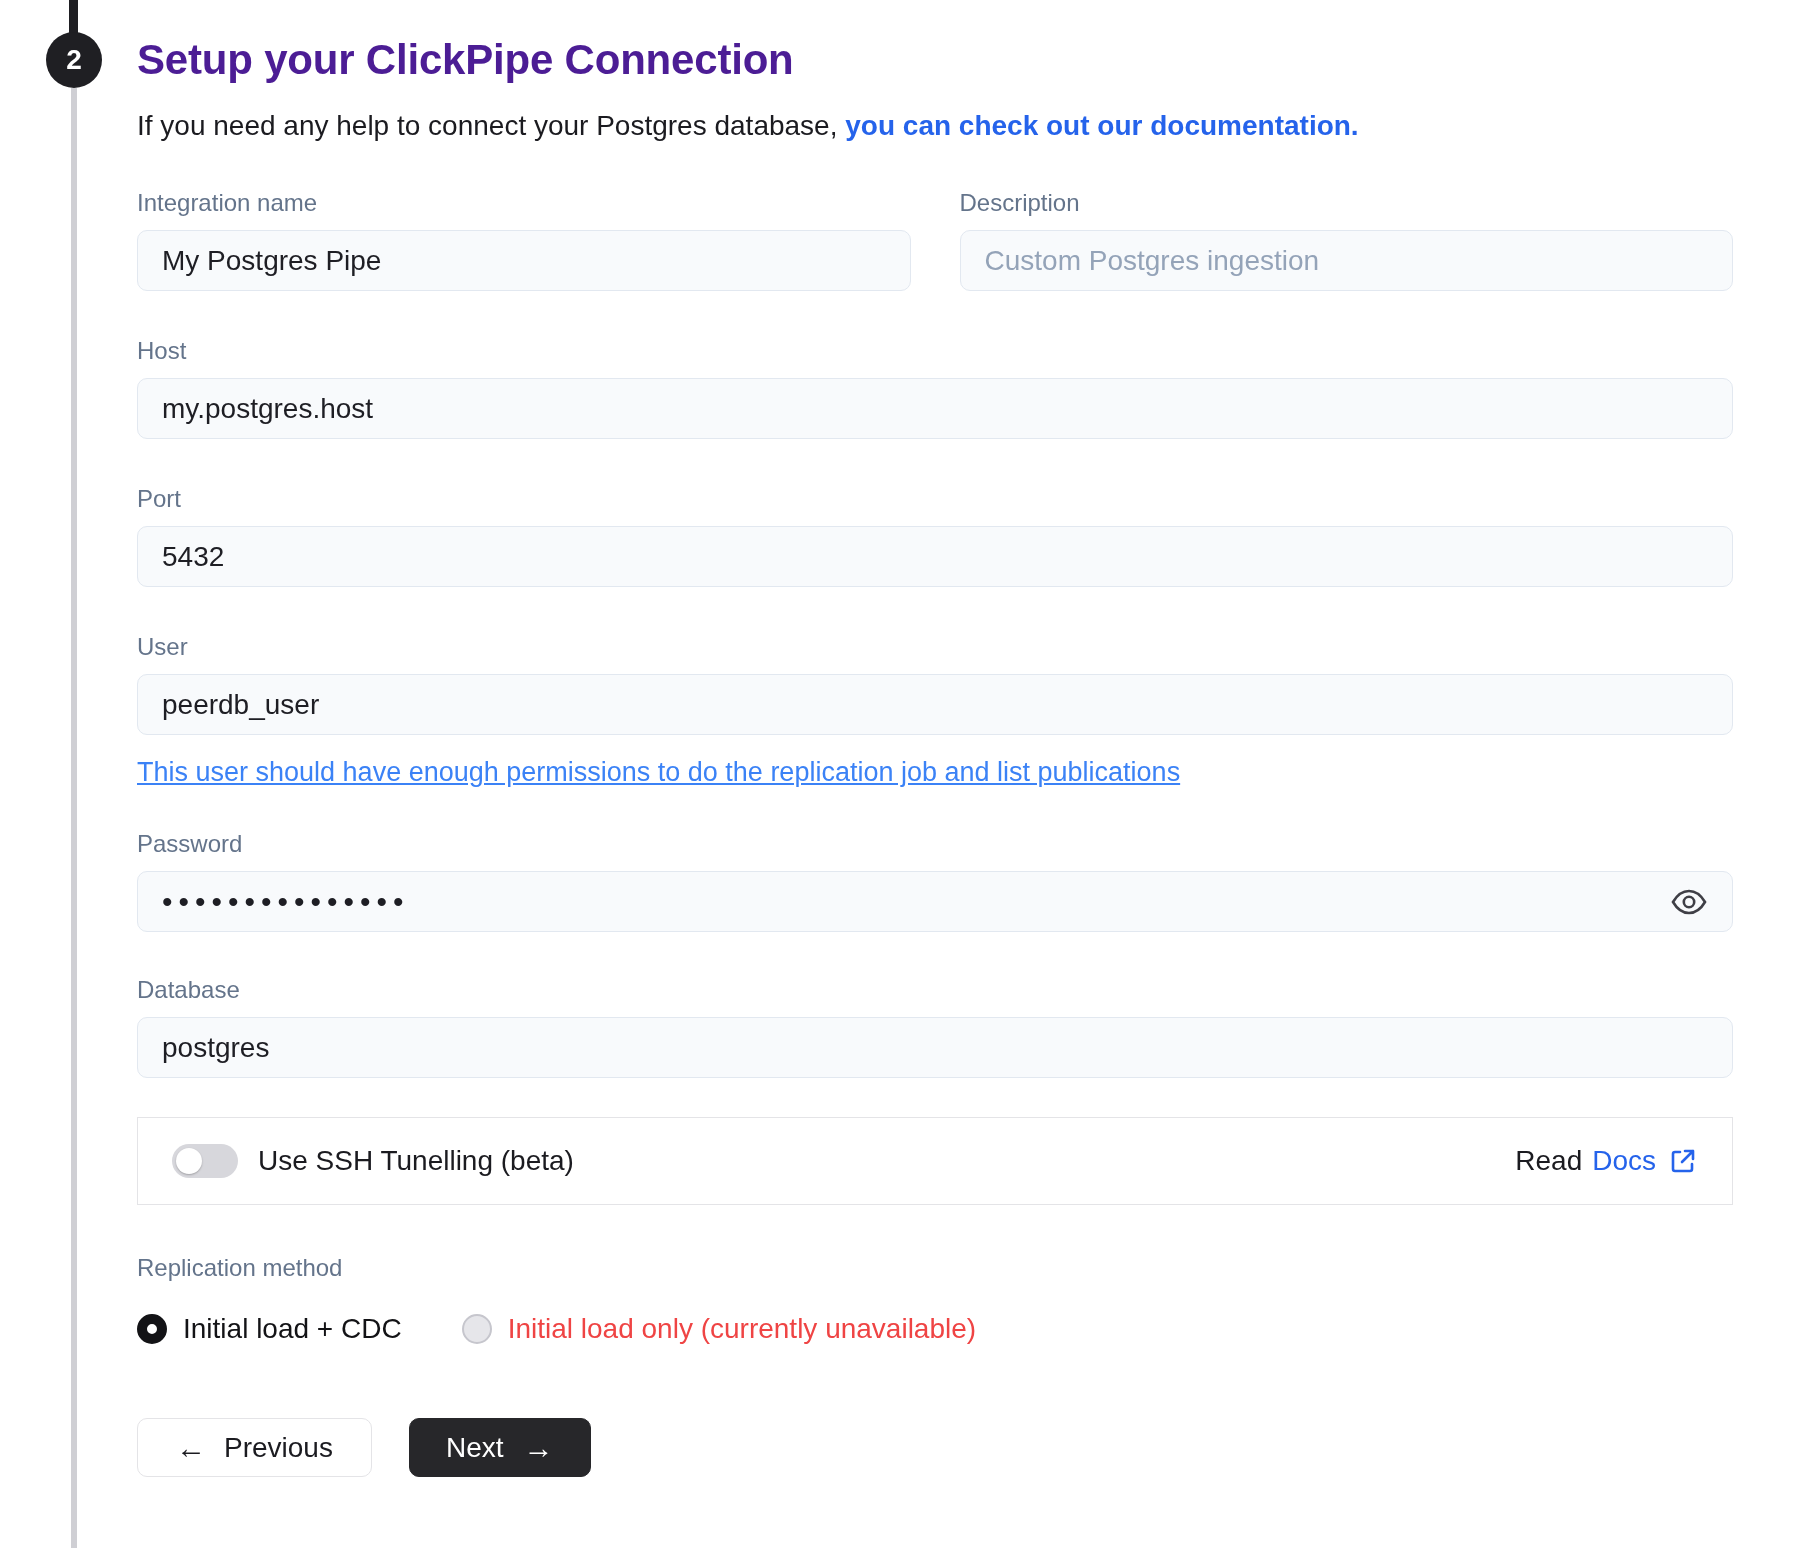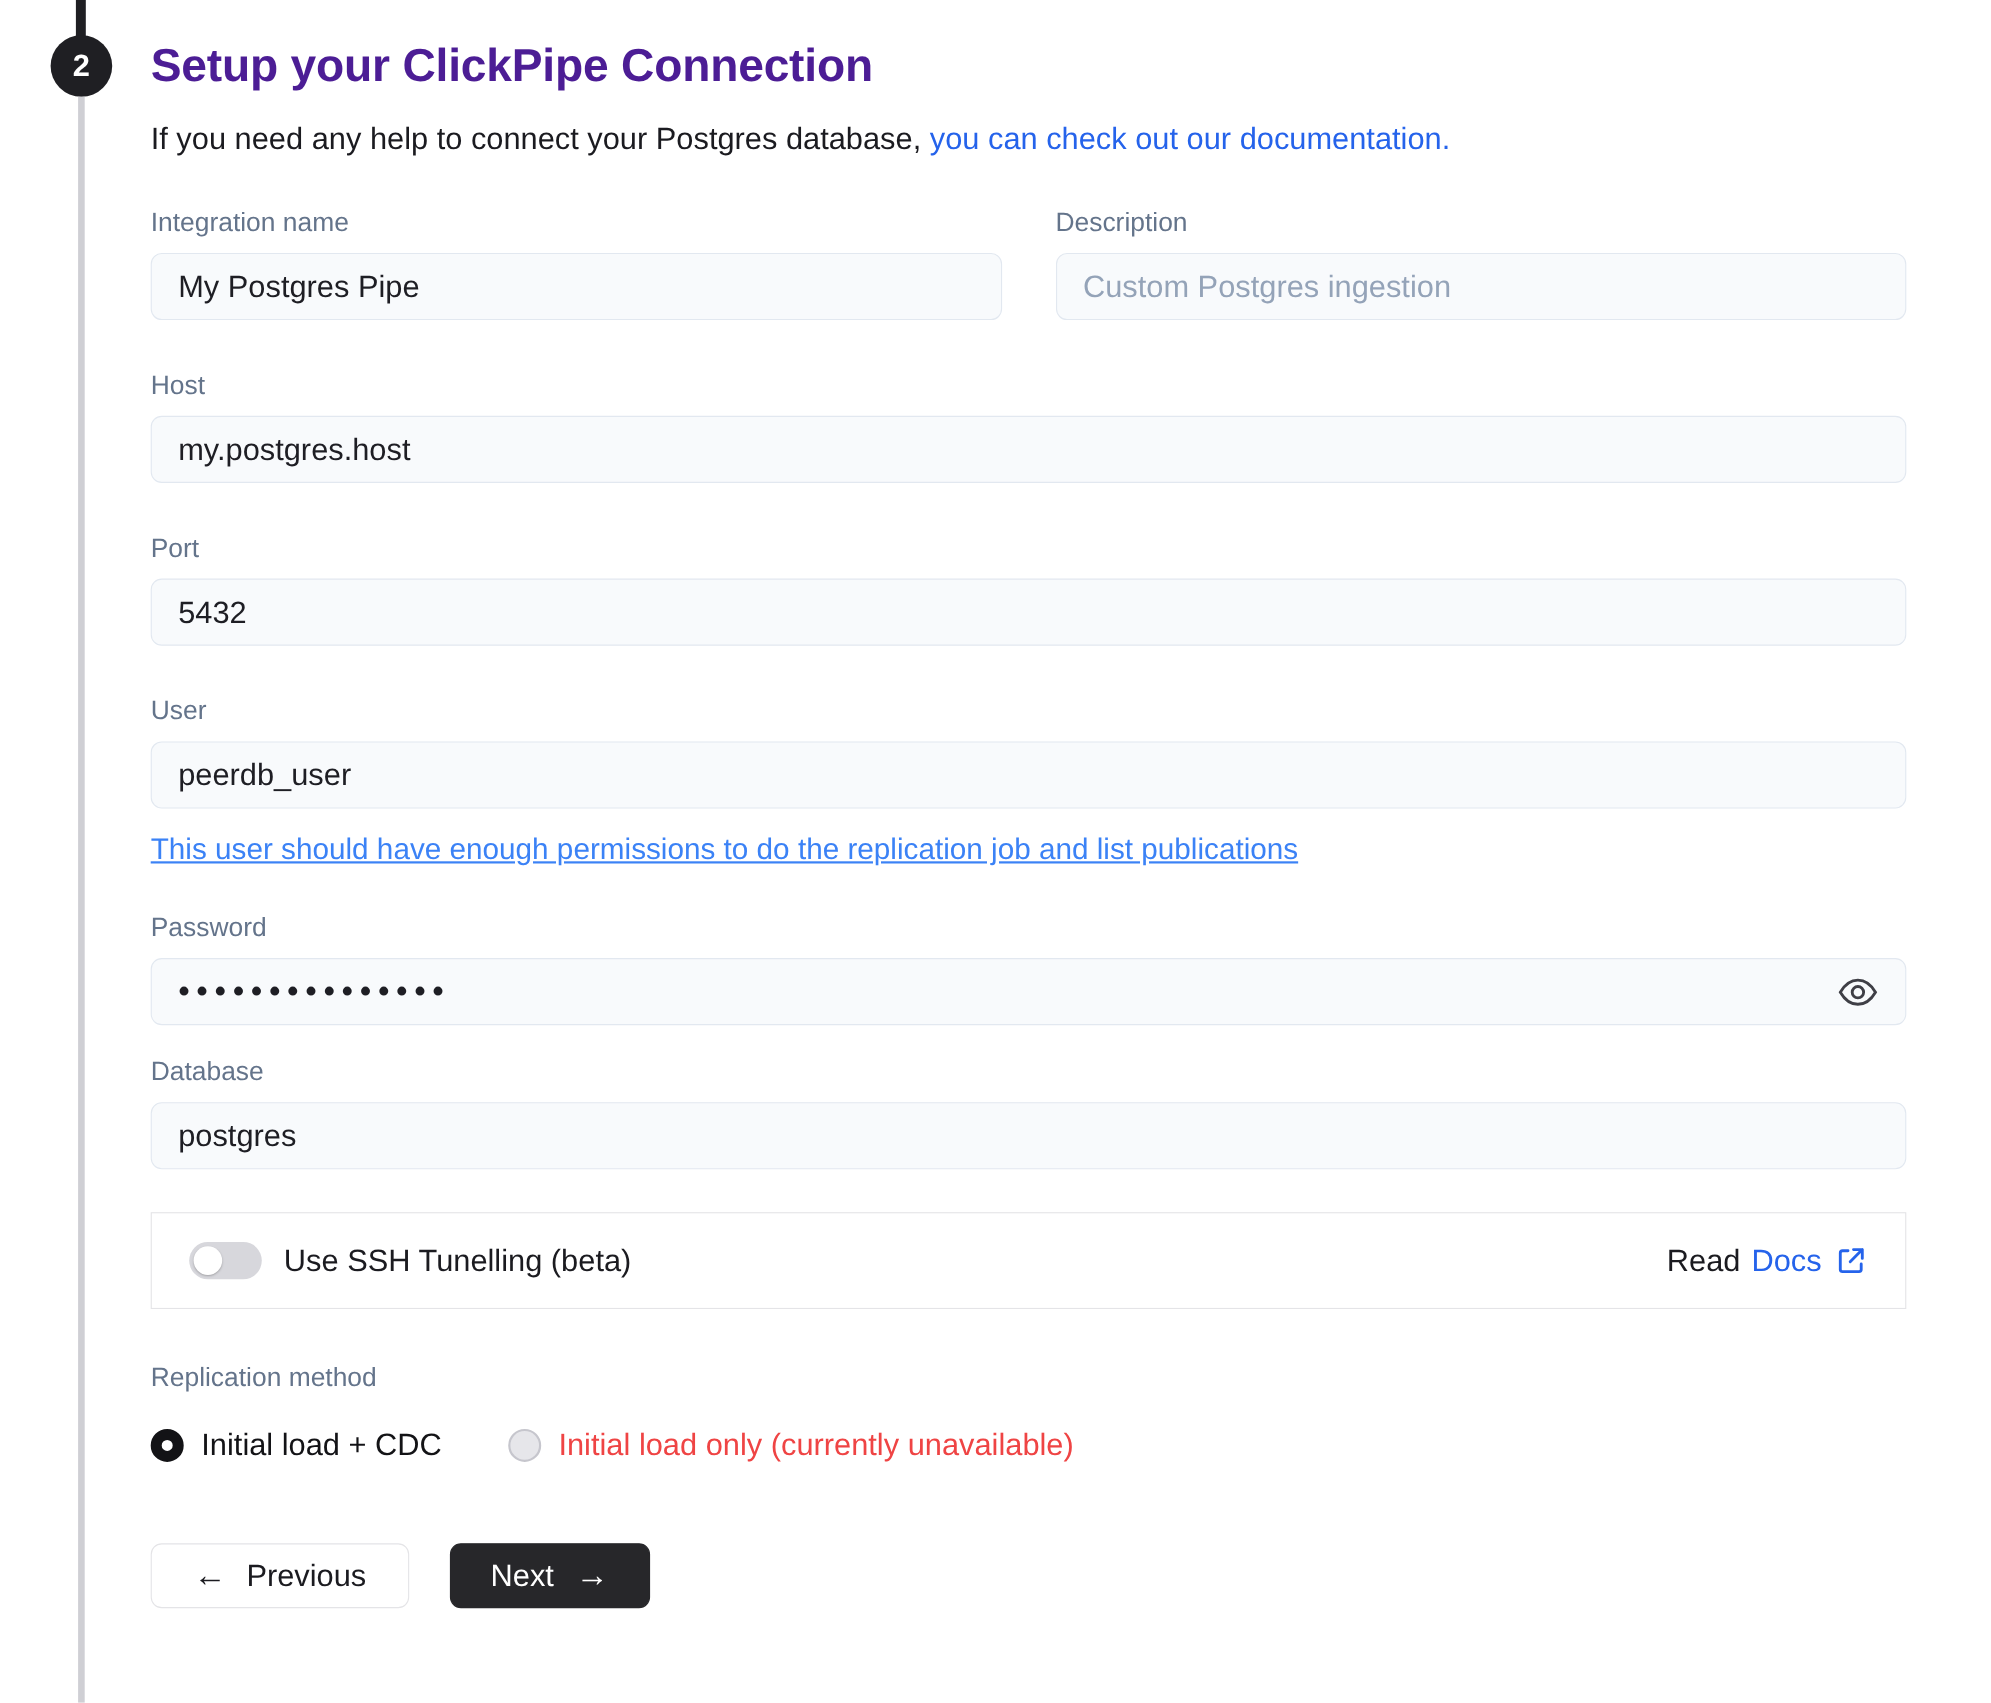--- a/index.html
+++ b/index.html
@@ -13,35 +13,35 @@
     position: absolute; left: 46px; top: 32px; width: 56px; height: 56px;
     background: #1f1f23; border-radius: 50%;
     display: flex; align-items: center; justify-content: center;
     color: #fff; font-size: 28px; font-weight: 700;
   }
 
   .content { position: absolute; left: 137px; top: 0; width: 1596px; }
 
   .page-title { margin-top: 38px; font-size: 42px; line-height: 44px; font-weight: 700; color: #4c1d95; letter-spacing: -0.2px; }
   .intro { margin-top: 26px; font-size: 28px; line-height: 36px; color: #1b1b20; }
-  .intro a { color: #2563eb; text-decoration: none; cursor: pointer; }
+  .intro a { color: #2563eb; text-decoration: none; cursor: pointer; font-weight: bold; }
 
   .field-label { font-size: 24px; line-height: 30px; color: #64748b; }
   .text-input {
     display: block; width: 100%; height: 61px; margin-top: 12px;
     background: #f8fafc; border: 1.5px solid #e2e8f0; border-radius: 10px;
     padding: 0 24px; font-family: inherit; font-size: 28px; color: #1e1e24; outline: none;
   }
   .text-input::placeholder { color: #94a3b8; }
 
   .row-two { margin-top: 44px; display: grid; grid-template-columns: 1fr 1fr; column-gap: 49px; }
   .field { margin-top: 45px; }
   .helper-text { margin-top: 21px; font-size: 27px; line-height: 32px; color: #3b82f6; text-decoration: underline; }
   .field-password { margin-top: 41px; }
-  .field-database { margin-top: 28px; }
+  .field-database { margin-top: 43px; }
 
   .password-wrap { position: relative; }
   .password-wrap input { letter-spacing: 6px; font-size: 30px; }
   .eye-btn {
     position: absolute; right: 22px; top: 50%; transform: translateY(-50%);
     width: 44px; height: 44px; border: none; background: transparent; cursor: pointer;
     display: flex; align-items: center; justify-content: center;
   }
 
   .ssh-card {

